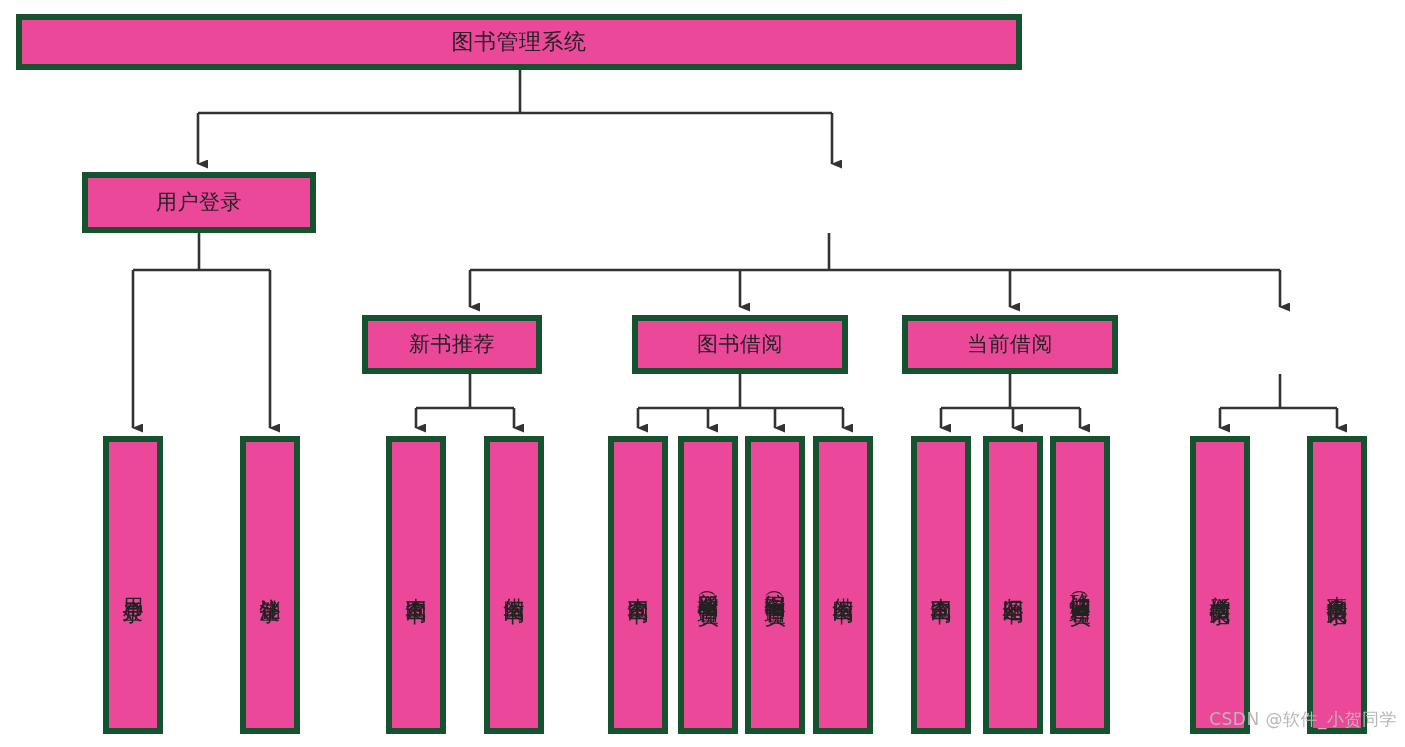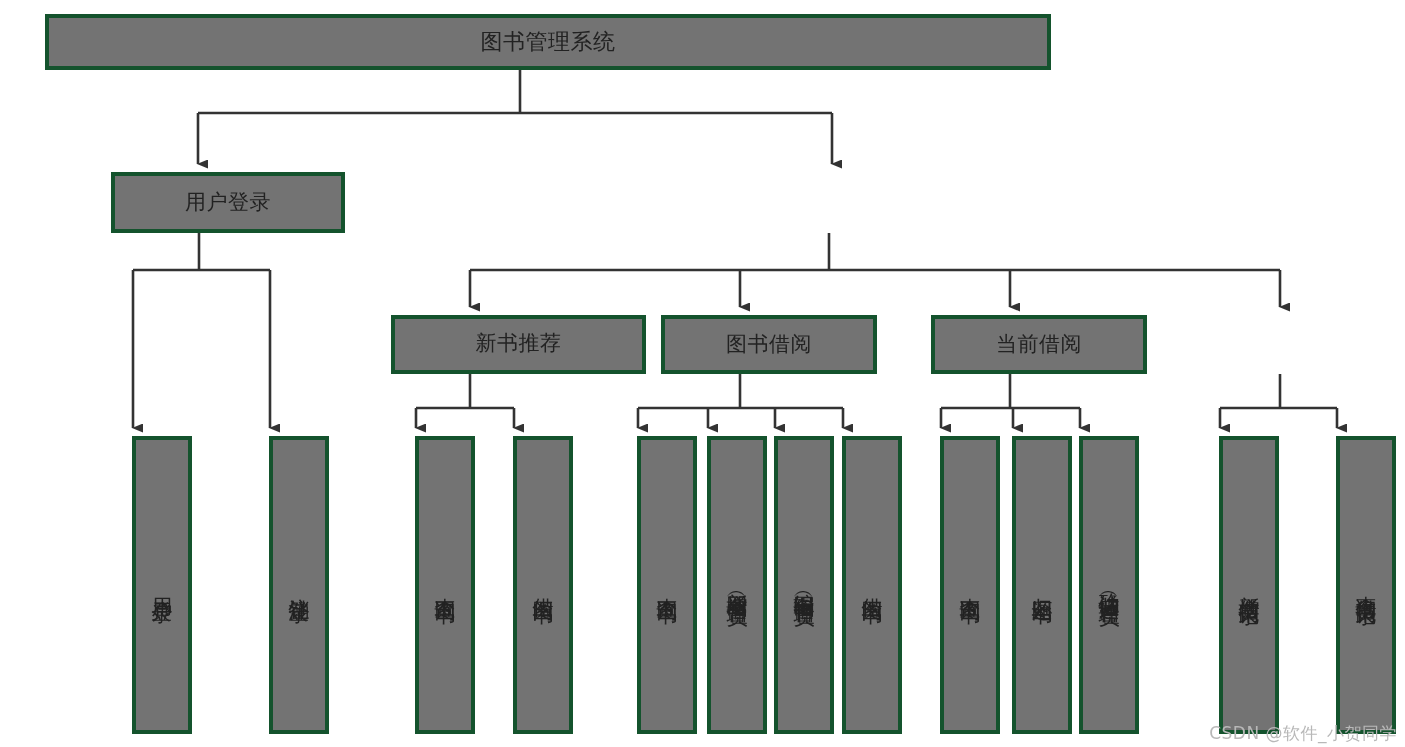--- a/index.html
+++ b/index.html
@@ -23,28 +23,27 @@
     position: absolute;
     top: 0;
     left: 0;
     width: 1405px;
     height: 747px;
     pointer-events: none;
   }
   .node {
     position: absolute;
     box-sizing: border-box;
-    background: #737373;
-    border: 4px solid #14532d;
+    background: #ec4899;
+    border: 6px solid #14532d;
     display: flex;
     align-items: center;
     justify-content: center;
     color: #222222;
     overflow: hidden;
-    margin-left: 29px;
   }
   .node-h .node-label {
     font-size: 21px;
     line-height: 1.1;
     white-space: nowrap;
     letter-spacing: 0.5px;
   }
   .node-root .node-label {
     font-size: 22px;
   }
@@ -56,21 +55,21 @@
     writing-mode: vertical-rl;
     text-orientation: upright;
     font-size: 21px;
     letter-spacing: 2px;
     line-height: 1.05;
     text-align: center;
   }
   .watermark {
     position: absolute;
     right: 8px;
-    bottom: 2px;
+    bottom: 16px;
     font-size: 17px;
     color: #b8b8b8;
     letter-spacing: 0.5px;
     white-space: nowrap;
   }
 </style>
 </head>
 <body>
 
 <div id="diagram-root">
@@ -126,21 +125,21 @@
   </svg>
 
   <div class="node node-h node-root" style="left:16px;top:14px;width:1006px;height:56px;">
     <span class="node-label">图书管理系统</span>
   </div>
 
   <div class="node node-h" style="left:82px;top:172px;width:234px;height:61px;">
     <span class="node-label">用户登录</span>
   </div>
 
-  <div class="node node-h" style="left:362px;top:315px;width:255px;height:59px;font-family:Liberation Mono, monospace;">
+  <div class="node node-h" style="left:362px;top:315px;width:180px;height:59px;">
     <span class="node-label">新书推荐</span>
   </div>
   <div class="node node-h" style="left:632px;top:315px;width:216px;height:59px;">
     <span class="node-label">图书借阅</span>
   </div>
   <div class="node node-h" style="left:902px;top:315px;width:216px;height:59px;">
     <span class="node-label">当前借阅</span>
   </div>
 
   <div class="node node-v" style="left:103px;top:436px;width:60px;height:298px;">

